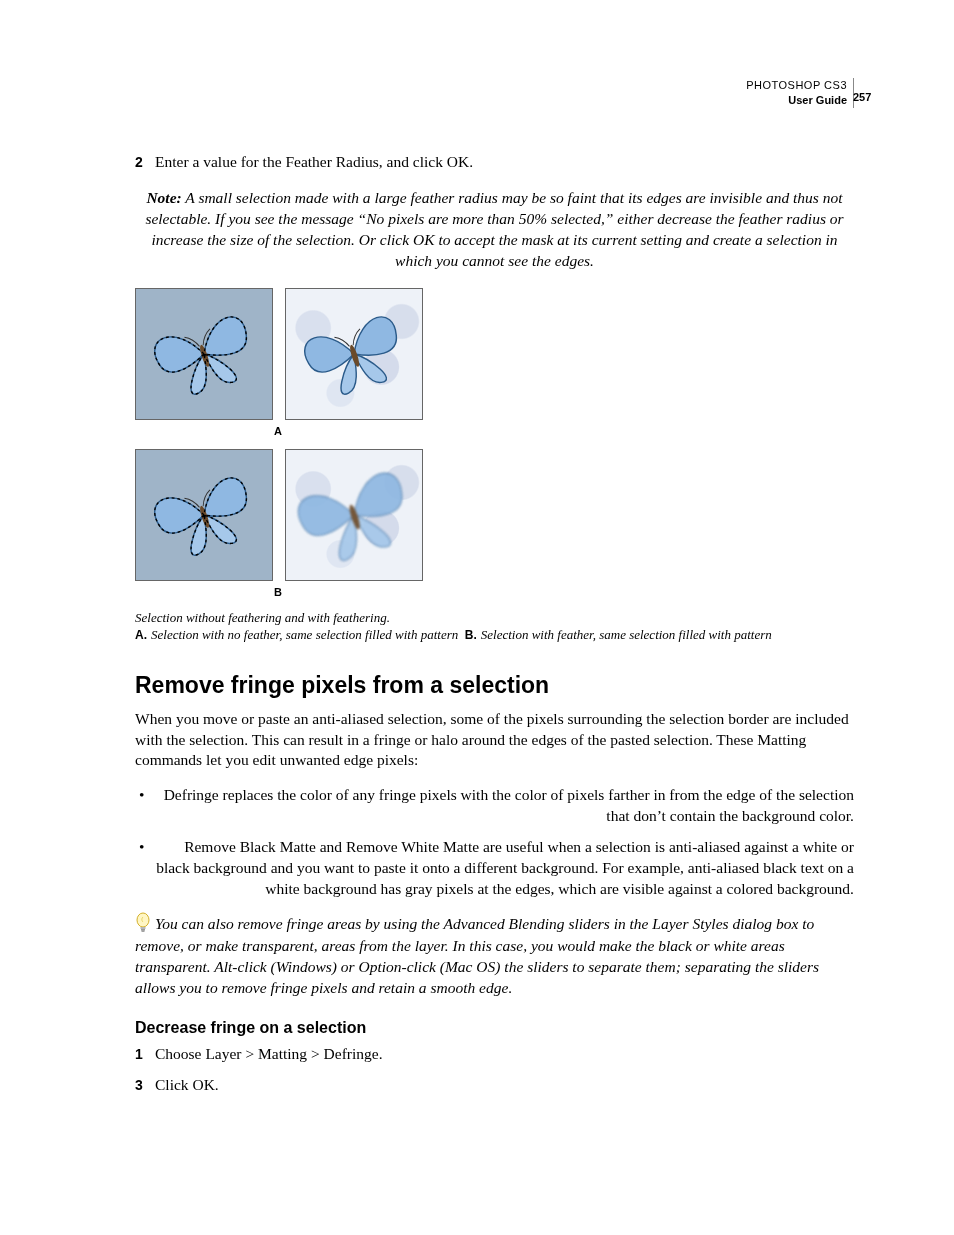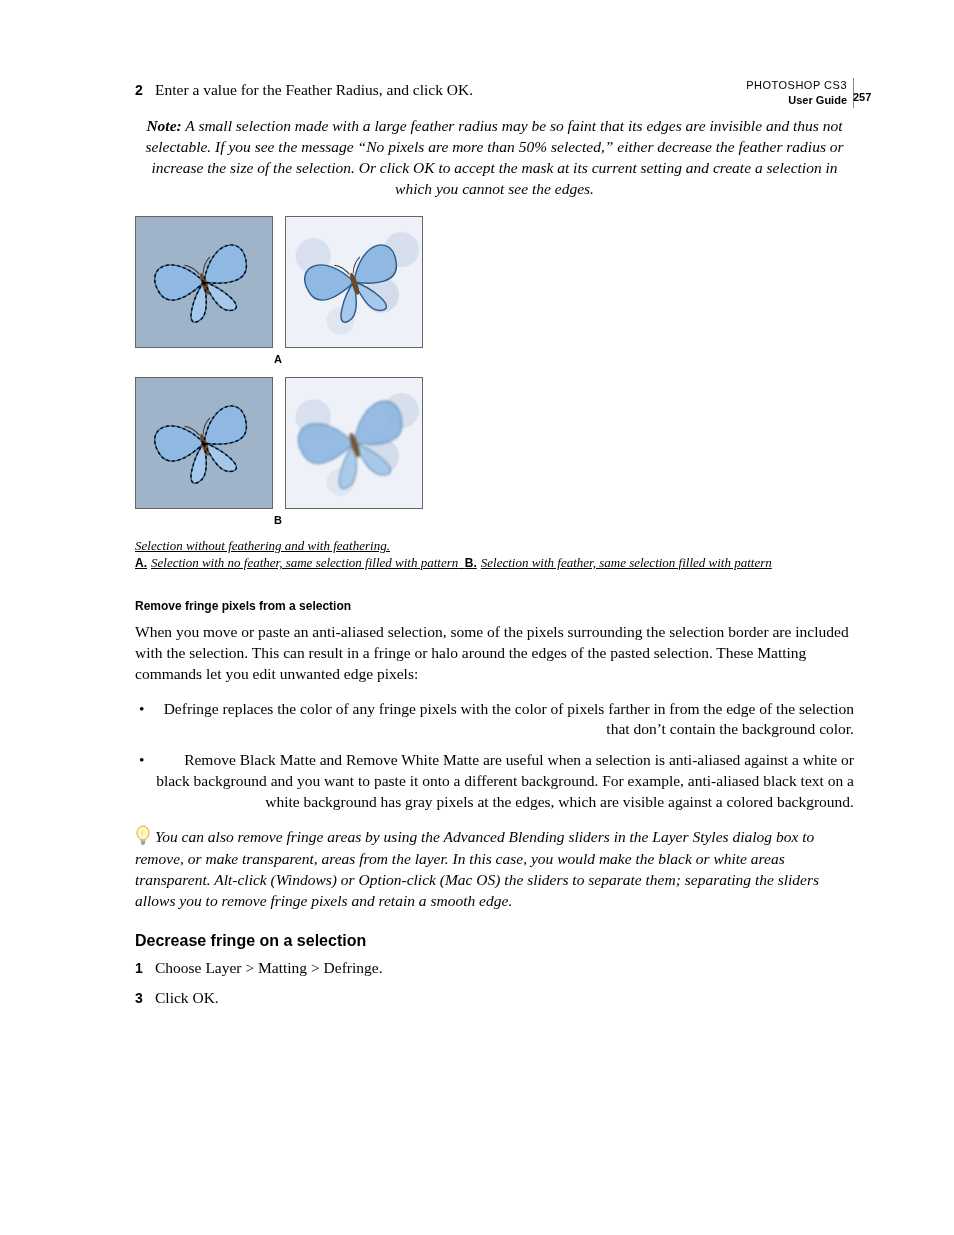--- a/index.html
+++ b/index.html
@@ -30,21 +30,21 @@
     padding-right: 6px;
   }
   .header .prod { letter-spacing: 0.5px; }
   .header .pg {
     font-weight: 700;
     position: absolute;
     left: 100%;
     top: 12px;
   }
   .header .ug { font-weight: 700; }
-  .body { }
+  .body { margin-top: 72px; }
   .step { margin: 0 0 10px 0; }
   .step .num {
     font-family: "Myriad Pro", "Segoe UI", Arial, sans-serif;
     font-weight: 700;
     font-size: 14px;
     margin-right: 8px;
     display: inline-block;
     width: 12px;
   }
   .note { font-style: italic; margin-bottom: 16px; text-align: center; }
@@ -79,33 +79,32 @@
     font-size: 11px;
     text-align: center;
     width: 286px;
     margin: 4px 0 10px 0;
   }
   .caption {
     font-style: italic;
     font-size: 13px;
     line-height: 1.3;
     margin: 4px 0 26px 0;
-    text-decoration: underline;
   }
   .caption .k {
     font-family: "Myriad Pro", "Segoe UI", Arial, sans-serif;
     font-weight: 700;
     font-style: normal;
     font-size: 12px;
     margin-right: 4px;
   }
   h2.section {
     font-family: "Myriad Pro", "Segoe UI", Arial, sans-serif;
     font-weight: 700;
-    font-size: 12px;
+    font-size: 23px;
     margin: 0 0 8px 0;
   }
   .para { margin: 0 0 14px 0; }
   ul.bullets {
     list-style: none;
     padding: 0;
     margin: 0 0 14px 0;
     text-align: right;
   }
   ul.bullets li {

